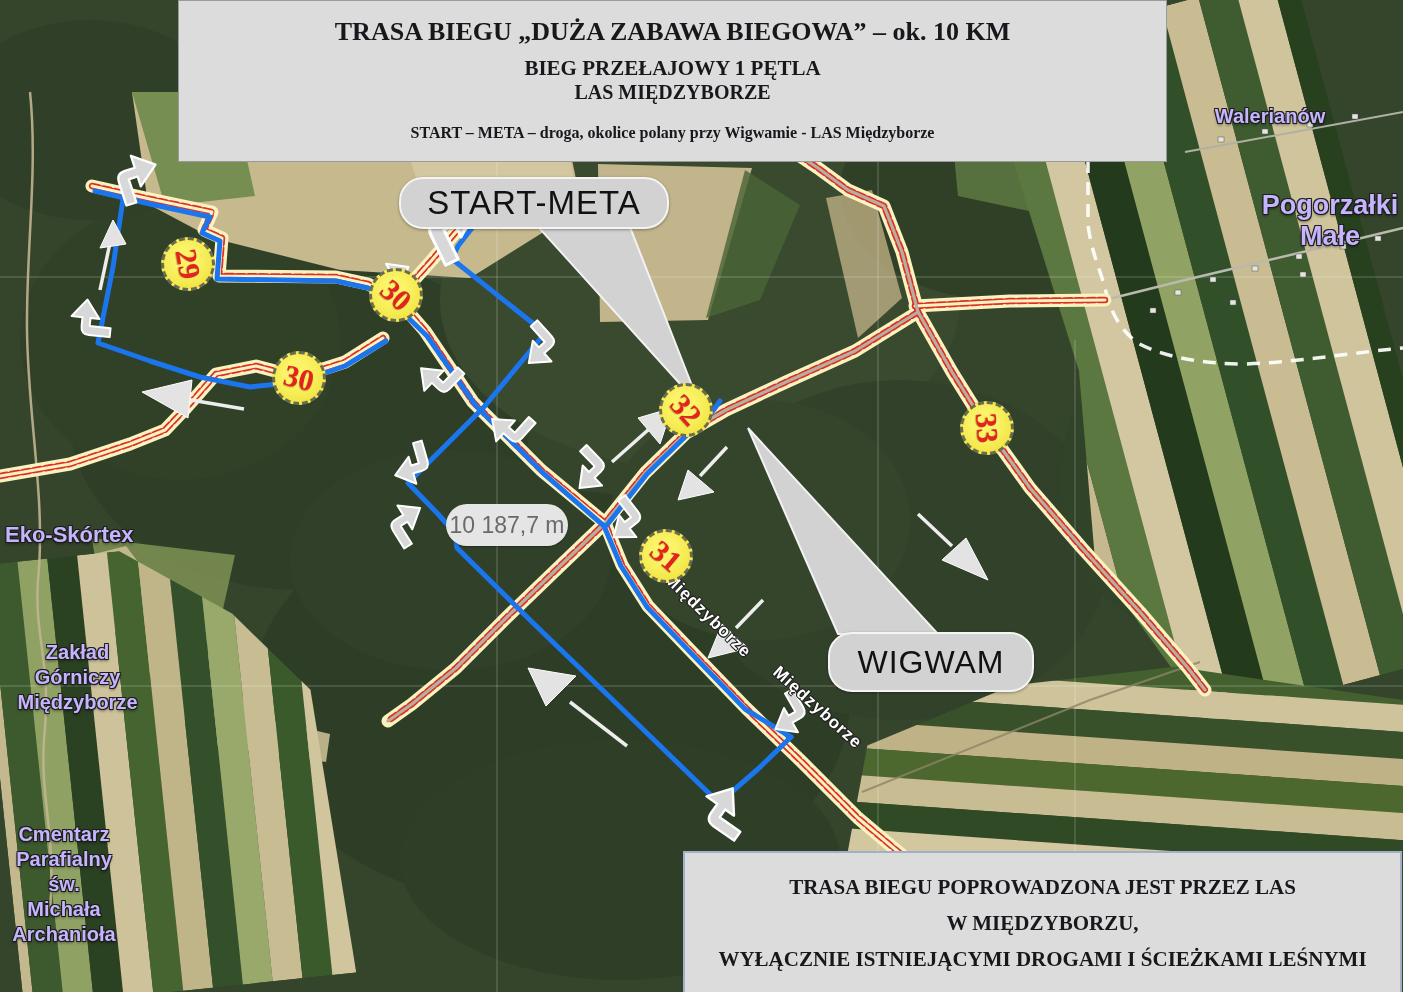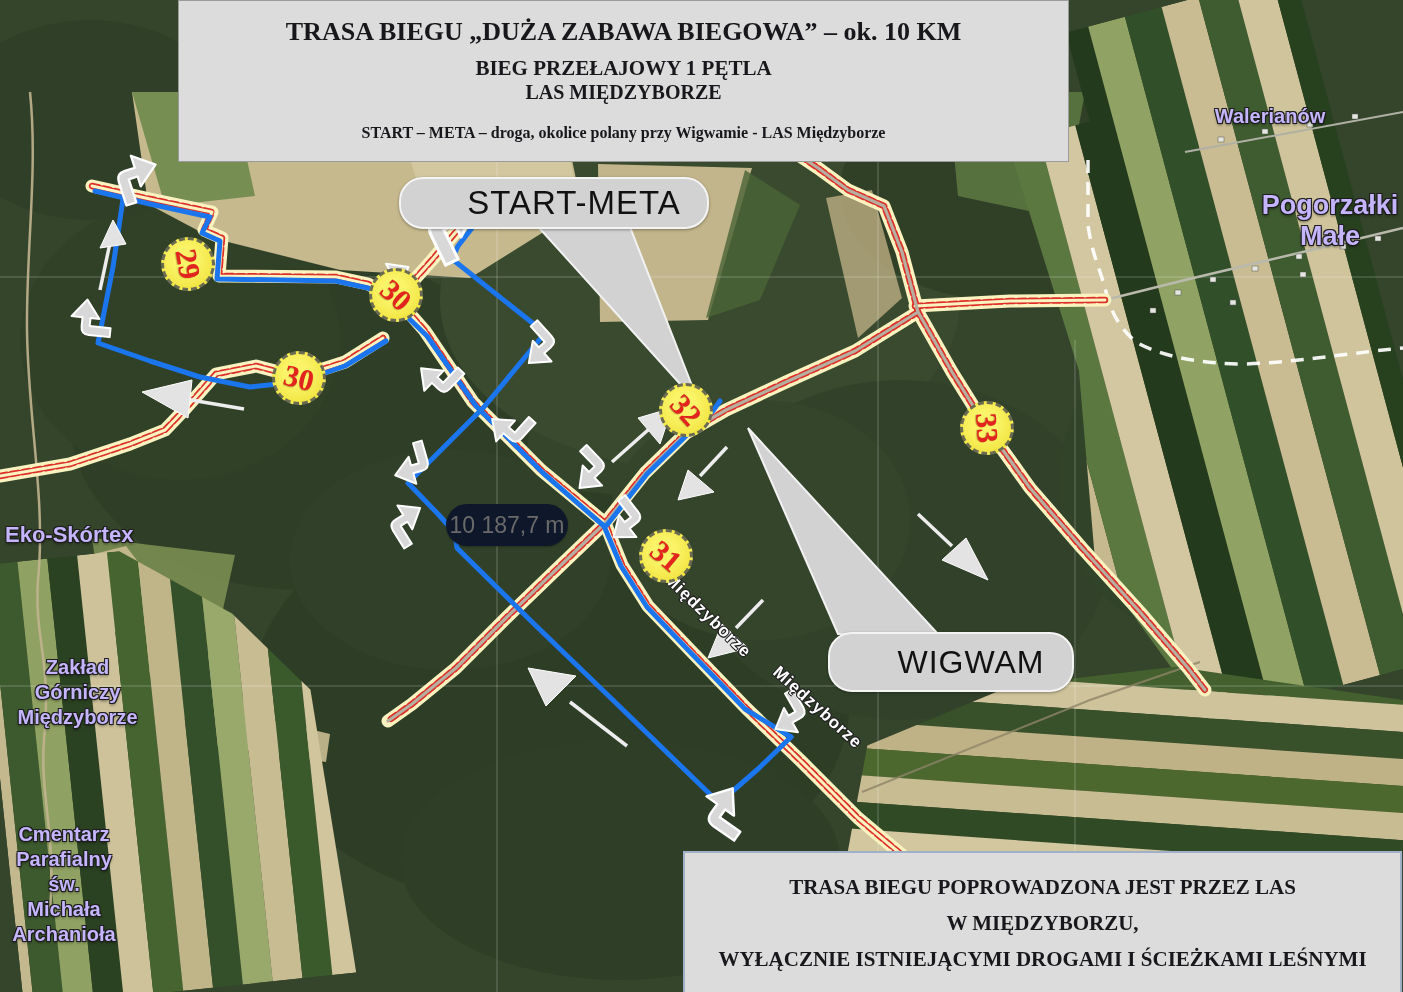--- a/index.html
+++ b/index.html
@@ -3,38 +3,38 @@
 <meta charset="utf-8">
 <style>
   html,body{margin:0;padding:0;background:#fff;}
   #stage{position:relative;width:1403px;height:992px;overflow:hidden;background:#35452c;
          font-family:"Liberation Sans",sans-serif;}
   #mapart{position:absolute;left:0;top:0;z-index:0;}
 
   
   .banner{position:absolute;background:#dcdcdc;color:#17171c;text-align:center;
           font-family:"Liberation Serif",serif;font-weight:bold;z-index:6;}
-  #top-banner{left:178px;top:0;width:891px;height:162px;border:1px solid #9a9a9a;box-sizing:border-box;padding-top:16px;}
+  #top-banner{left:178px;top:0;width:989px;height:162px;border:1px solid #9a9a9a;box-sizing:border-box;padding-top:16px;}
   #top-banner .l1{font-size:26px;margin-bottom:9px;}
   #top-banner .l2{font-size:21px;}
   #top-banner .l3{font-size:20px;margin-bottom:20px;}
   #top-banner .l4{font-size:16px;}
   #bottom-banner{left:683px;top:851px;width:719px;height:156px;border:2px solid #9fb0c8;
                  box-sizing:border-box;padding-top:22px;}
   #bottom-banner div{font-size:21px;margin-bottom:11px;}
 
   
   .callout{position:absolute;background:#d2d2d2;border:2px solid #f4f4f4;border-radius:24px;
            color:#111;display:flex;align-items:center;justify-content:center;z-index:5;
-           box-shadow:0 1px 3px rgba(0,0,0,.35);padding-left:40px;}
+           box-shadow:0 1px 3px rgba(0,0,0,.35);}
   #callout-startmeta{left:399px;top:177px;width:266px;height:48px;font-size:33px;letter-spacing:1px;}
   #callout-wigwam{left:828px;top:632px;width:202px;height:56px;font-size:32px;letter-spacing:1px;text-align:right;}
 
   
-  #distance-label{position:absolute;left:446px;top:504px;width:122px;height:42px;background:#0f172a;
+  #distance-label{position:absolute;left:446px;top:504px;width:122px;height:42px;background:#e5e5e5;
       border-radius:21px;color:#6a6a6a;font-size:23px;display:flex;align-items:center;justify-content:center;
       z-index:5;box-shadow:0 1px 2px rgba(0,0,0,.3);}
 
   
   .checkpoint{position:absolute;width:54px;height:54px;border-radius:50%;
       background:radial-gradient(circle at 45% 40%, #fbf469 30%, #f0e23c 85%);
       border:3px dashed #6b6b52;box-sizing:border-box;display:flex;align-items:center;justify-content:center;
       z-index:4;color:#e2231e;font-family:"Liberation Serif",serif;font-weight:bold;font-size:30px;
       text-shadow:0 1px 1px rgba(120,60,0,.45);}
 
@@ -247,21 +247,21 @@
   <polygon points="532,220 628,222 700,406" fill="#d2d2d2" stroke="#f2f2f2" stroke-width="2"></polygon>
   <polygon points="838,634 938,634 748,428" fill="#d2d2d2" stroke="#f2f2f2" stroke-width="2"></polygon>
 </svg>
 
   <div class="place" style="left:1205px;top:104px;width:130px;text-align:center;font-size:20px;">Walerianów</div>
   <div class="place" style="left:1245px;top:190px;width:170px;text-align:center;font-size:27px;line-height:31px;">
     <div>Pogorzałki</div>
     <div>Małe</div>
   </div>
   <div class="place" style="left:5px;top:522px;font-size:22px;">Eko-Skórtex</div>
-  <div class="place" style="left:10px;top:640px;width:135px;text-align:center;font-size:20px;margin-top:15px;">
+  <div class="place" style="left:10px;top:640px;width:135px;text-align:center;font-size:20px;">
     <div>Zakład</div>
     <div>Górniczy</div>
     <div>Międzyborze</div>
   </div>
   <div class="place" style="left:0px;top:786px;width:128px;text-align:center;font-size:20px;margin-top:36px;">
     <div>Cmentarz</div>
     <div>Parafialny św.</div>
     <div>Michała</div>
     <div>Archanioła</div>
   </div>

